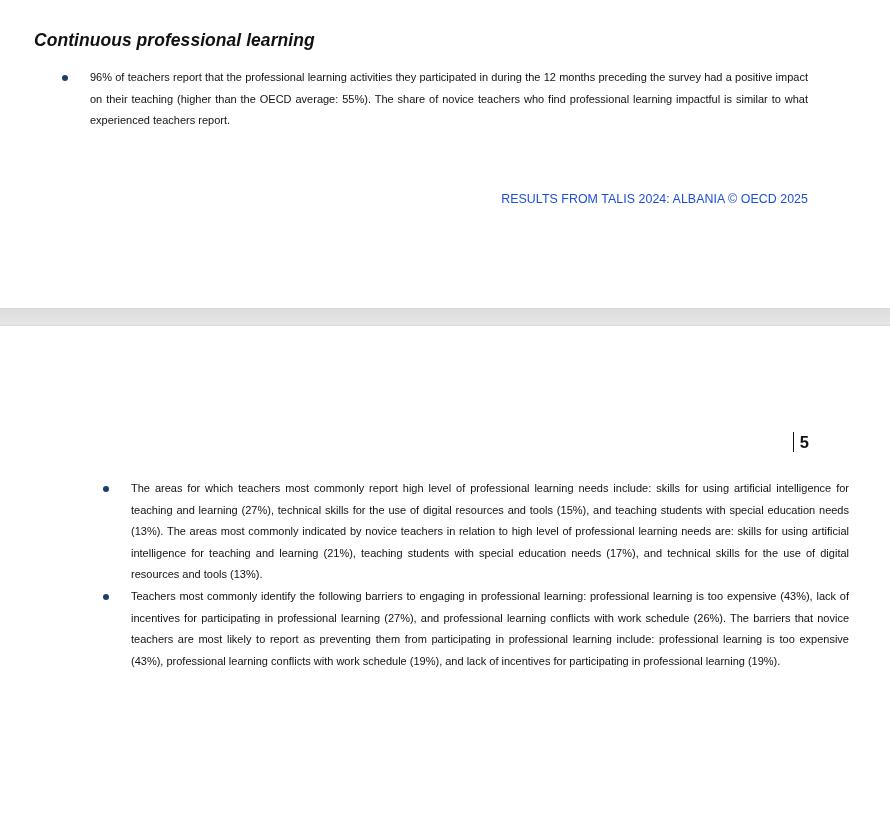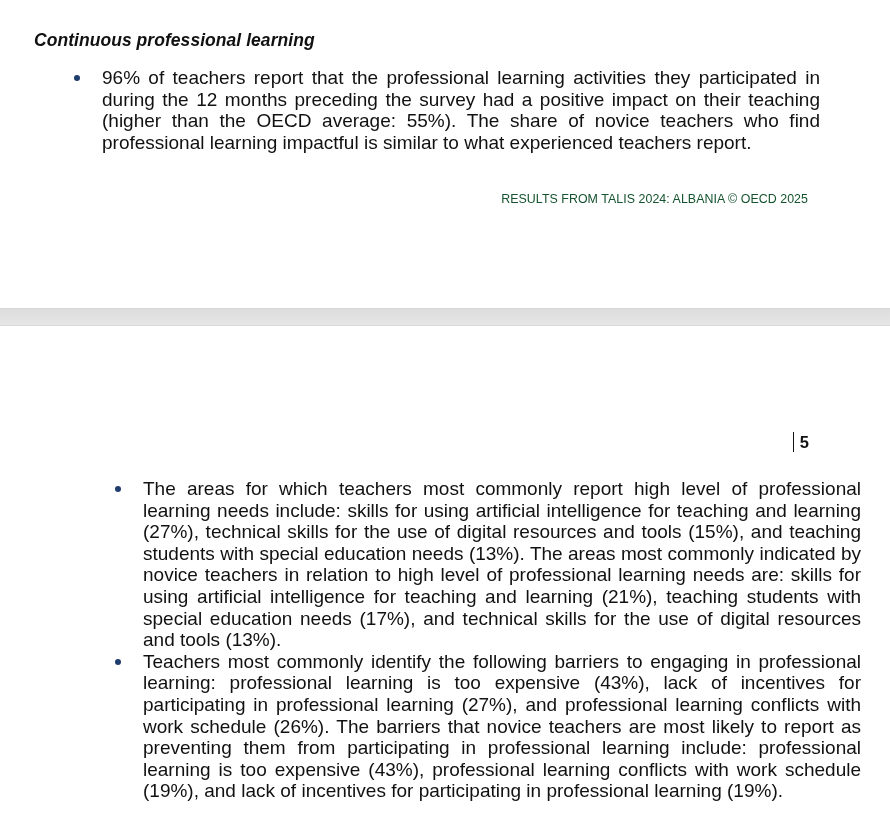--- a/index.html
+++ b/index.html
@@ -55,25 +55,24 @@
       position: absolute;
       left: 0;
       margin: 0;
       padding: 0;
       list-style: none;
     }
     .bullet-item {
       position: relative;
       width: 718px;
       padding-left: 90px;
-      font-size: 19px;
+      font-size: 11px;
       line-height: 21.6px;
       text-align: justify;
       color: #111111;
-      margin-left: 12px;
     }
     .bullet-dot {
       position: absolute;
       left: 62px;
       top: 8px;
       width: 6px;
       height: 6px;
       border-radius: 50%;
       background: #1f3c6e;
     }
@@ -85,21 +84,21 @@
       padding-left: 41px;
     }
     .list-bottom .bullet-item + .bullet-item {
       margin-top: 0px;
     }
     .footer-text {
       position: absolute;
       right: 82px;
       top: 192px;
       font-size: 12.4px;
-      color: #14532d;
+      color: #1d4ed8;
       letter-spacing: 0.05px;
     }
     .page-number {
       position: absolute;
       right: 81px;
       top: 106px;
       font-size: 16.5px;
       font-weight: bold;
       color: #111111;
       display: flex;

